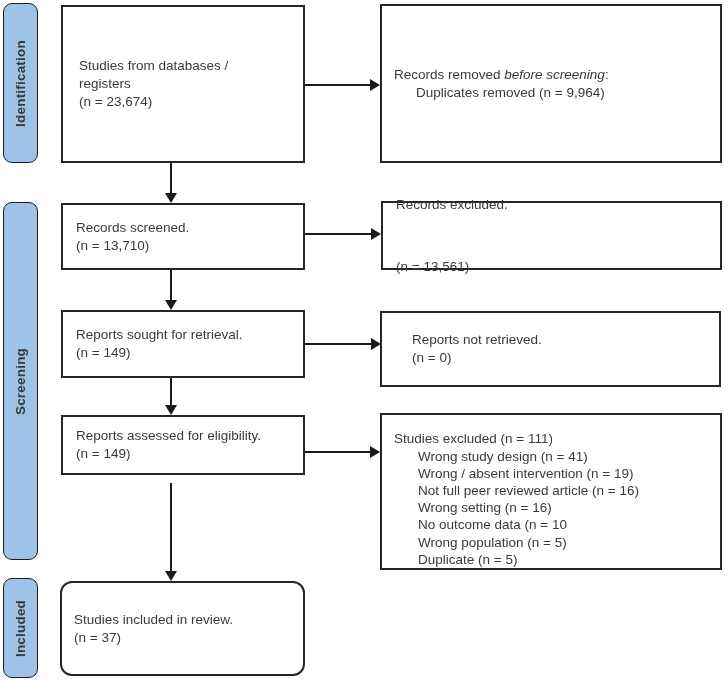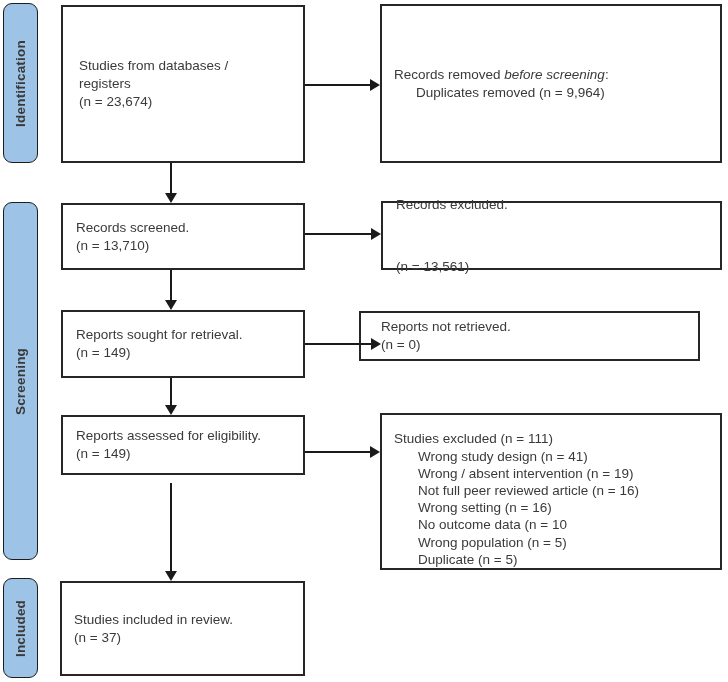--- a/index.html
+++ b/index.html
@@ -52,24 +52,24 @@
     flex-direction: column;
     justify-content: center;
     font-size: 13.5px;
     line-height: 18px;
     color: var(--text);
   }
   .box.l1 { left: 61px;  top: 5px;   width: 244px; height: 158px; padding-left: 16px; }
   .box.l2 { left: 61px;  top: 203px; width: 244px; height: 67px;  padding-left: 13px; }
   .box.l3 { left: 61px;  top: 310px; width: 244px; height: 68px;  padding-left: 13px; }
   .box.l4 { left: 61px;  top: 415px; width: 244px; height: 60px;  padding-left: 13px; }
-  .box.l5 { left: 60px;  top: 581px; width: 245px; height: 95px;  padding-left: 12px; }
+  .box.l5 { left: 60px;  top: 581px; width: 245px; height: 95px;  padding-left: 12px; border-radius: 12px; }
   .box.r1 { left: 380px; top: 4px;   width: 342px; height: 159px; padding-left: 12px; }
   .box.r2 { left: 381px; top: 201px; width: 341px; height: 69px;  padding-left: 13px; gap: 44px; }
-  .box.r3 { left: 359px; top: 311px; width: 341px; height: 50px;  padding-left: 20px; }
+  .box.r3 { left: 380px; top: 311px; width: 341px; height: 76px;  padding-left: 30px; }
   .box.r4 { left: 380px; top: 413px; width: 342px; height: 157px; padding-left: 12px;
             justify-content: flex-end; padding-top: 10px; line-height: 17.2px; }
   .indent { padding-left: 22px; }
   .reason { padding-left: 24px; }
   .em { font-style: italic; }
 
   
   .vline { position: absolute; width: 2px; background: var(--arrow); }
   .hline { position: absolute; height: 2px; background: var(--arrow); }
   .head-down {

